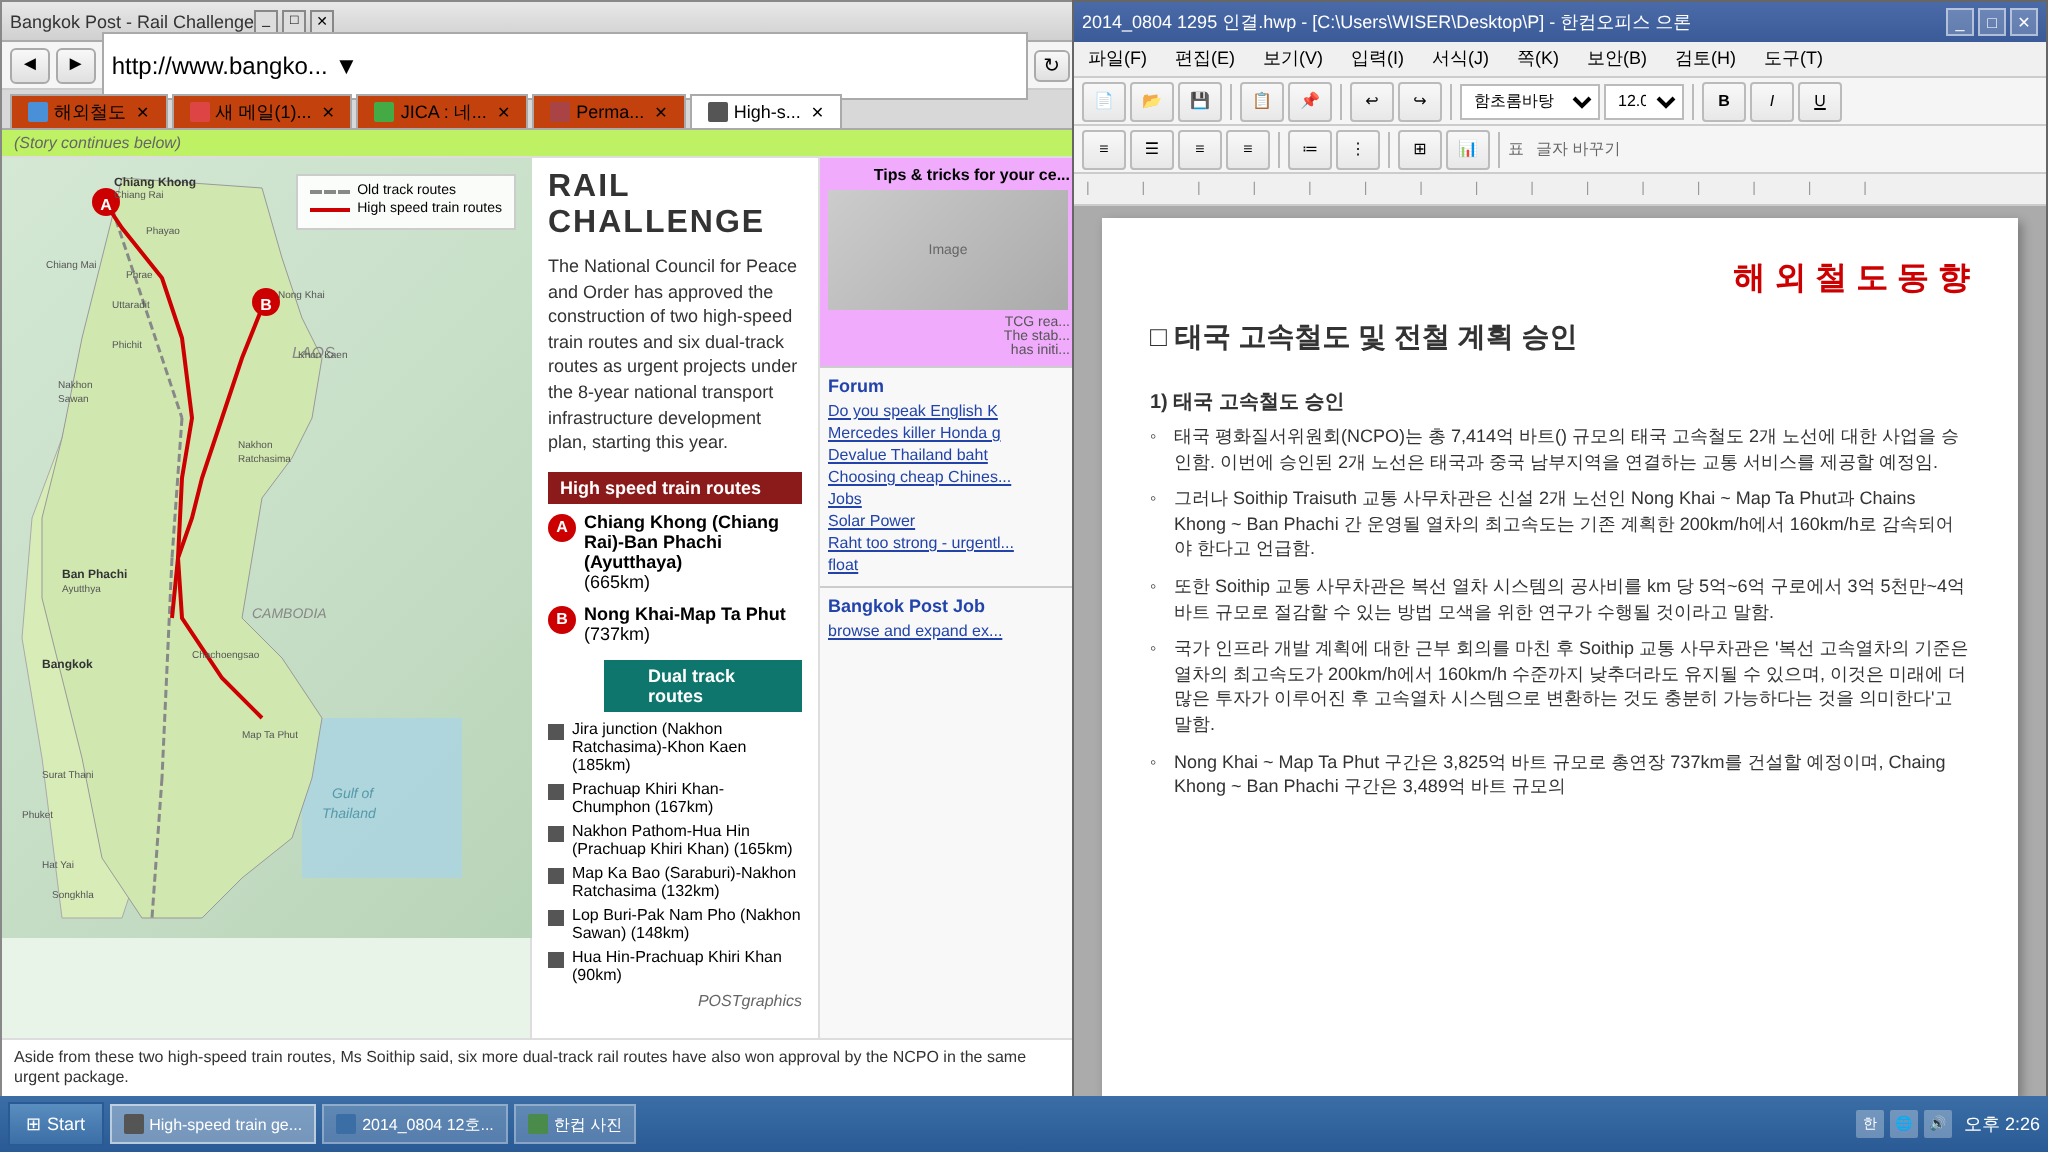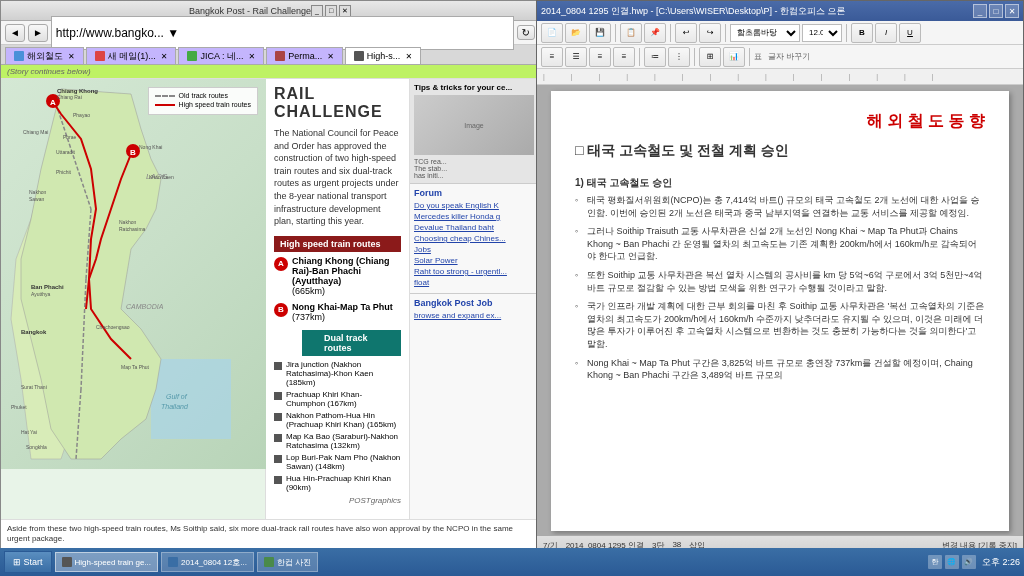--- a/index.html
+++ b/index.html
@@ -13,21 +13,21 @@
       height: 576px;
       background: white;
       border: 1px solid #888;
     }
 
     .browser-titlebar {
       background: linear-gradient(to bottom, #e8e8e8, #d0d0d0);
       height: 20px;
       display: flex;
       align-items: center;
-      justify-content: center;
+      justify-content: flex-start;
       padding: 0 4px;
       border-bottom: 1px solid #aaa;
       font-size: 9px;
     }
     .browser-title-text { font-size: 9px; color: #333; }
     .browser-title-buttons { display: flex; gap: 2px; }
     .tb { width: 12px; height: 12px; border: 1px solid #888; background: #ddd; font-size: 7px; display: flex; align-items: center; justify-content: center; cursor: pointer; }
 
     .browser-toolbar {
       background: #f5f5f5;
@@ -59,21 +59,21 @@
       font-size: 9px;
       cursor: pointer;
       height: 17px;
       display: flex;
       align-items: center;
       gap: 3px;
       max-width: 120px;
       overflow: hidden;
       white-space: nowrap;
     }
-    .browser-tab.inactive { background: #c4b5fd; }
+    .browser-tab.inactive { background: #c2410c; }
     .tab-favicon { width: 10px; height: 10px; background: #4a90d9; border-radius: 1px; flex-shrink: 0; }
     .tab-close { font-size: 8px; cursor: pointer; margin-left: 2px; }
 
     .browser-content {
       height: calc(576px - 20px - 24px - 20px);
       overflow-y: auto;
       background: white;
     }
 
     .article-body {
@@ -186,24 +186,25 @@
     }
 
     .sidebar-section {
       width: 130px;
       flex-shrink: 0;
       border-left: 1px solid #ddd;
       background: #f8f8f8;
     }
 
     .tips-box {
-      background: #e5e5e5;
+      background: #f0abfc;
       padding: 4px;
       border-bottom: 1px solid #ccc;
       font-size: 8px;
+      text-align: right;
     }
     .tips-title { font-weight: bold; font-size: 8px; margin-bottom: 3px; }
     .tips-thumb { width: 120px; height: 60px; background: #ccc; margin-bottom: 3px; }
     .forum-section { padding: 4px; border-bottom: 1px solid #ccc; }
     .forum-title { font-weight: bold; font-size: 9px; color: #2244aa; margin-bottom: 3px; }
     .forum-item { font-size: 8px; color: #2244aa; text-decoration: underline; margin-bottom: 2px; cursor: pointer; }
     .job-section { padding: 4px; }
     .job-title { font-weight: bold; font-size: 9px; color: #2244aa; margin-bottom: 3px; }
     .job-text { font-size: 8px; color: #2244aa; text-decoration: underline; cursor: pointer; }
 
@@ -650,20 +651,31 @@
 
   <div class="word-titlebar">
     <span class="word-title-text">2014_0804 1295 인결.hwp - [C:\Users\WISER\Desktop\P] - 한컴오피스 으론</span>
     <div class="word-title-buttons">
       <div class="wtb">_</div>
       <div class="wtb">□</div>
       <div class="wtb">✕</div>
     </div>
   </div>
 
+  <div class="word-menubar">
+    <span class="menu-item">파일(F)</span>
+    <span class="menu-item">편집(E)</span>
+    <span class="menu-item">보기(V)</span>
+    <span class="menu-item">입력(I)</span>
+    <span class="menu-item">서식(J)</span>
+    <span class="menu-item">쪽(K)</span>
+    <span class="menu-item">보안(B)</span>
+    <span class="menu-item">검토(H)</span>
+    <span class="menu-item">도구(T)</span>
+  </div>
 
   <div class="word-toolbar1">
     <button class="toolbar-btn">📄</button>
     <button class="toolbar-btn">📂</button>
     <button class="toolbar-btn">💾</button>
     <div class="toolbar-separator"></div>
     <button class="toolbar-btn">📋</button>
     <button class="toolbar-btn">📌</button>
     <div class="toolbar-separator"></div>
     <button class="toolbar-btn">↩</button>

